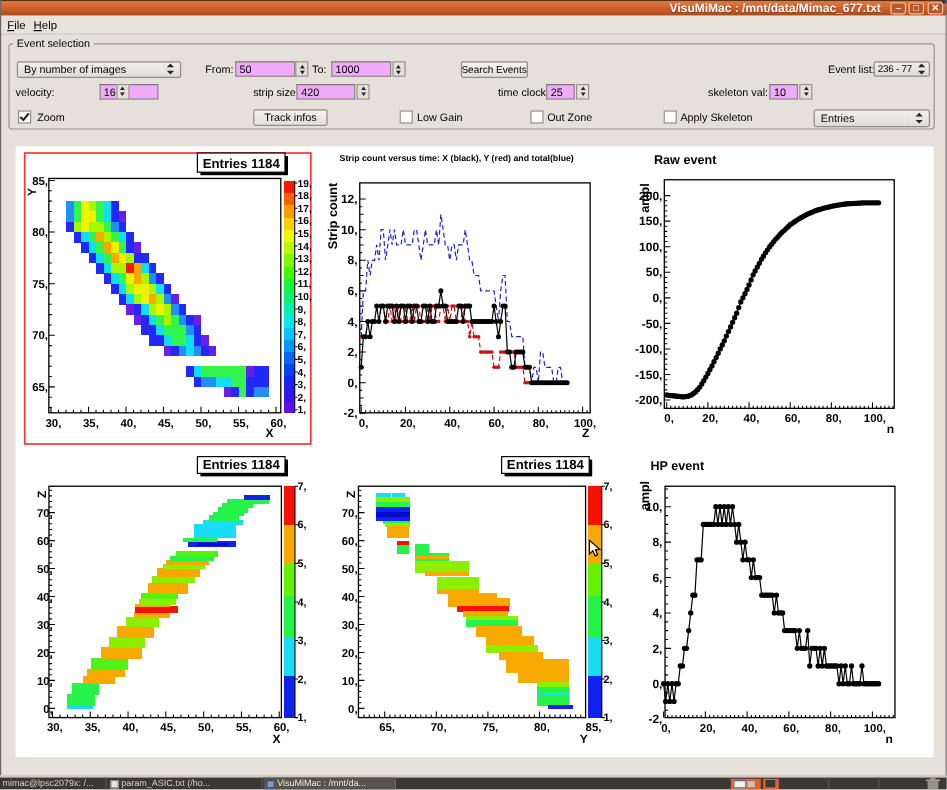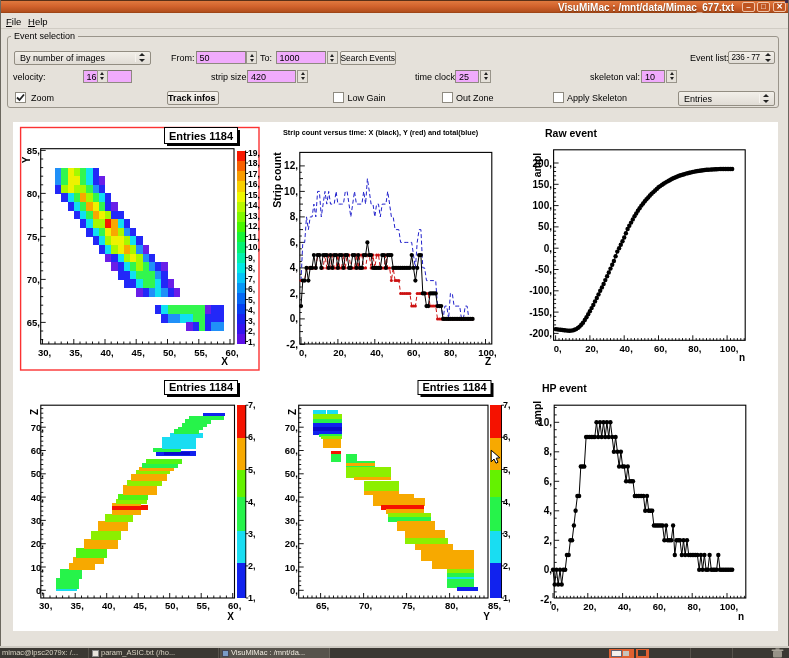--- a/index.html
+++ b/index.html
@@ -1,21 +1,21 @@
 <!DOCTYPE html>
 <html><head><meta charset="utf-8"><style>
 *{margin:0;padding:0;box-sizing:border-box;font-family:"Liberation Sans",sans-serif;}
 body{width:789px;height:658px;overflow:hidden;background:#E5E1DA;position:relative;}
 .abs{position:absolute;}
 .lab{position:absolute;font-size:9px;color:#000;white-space:nowrap;}
 .entry{position:absolute;background:#f0abfc;border:1px solid #8E8A80;border-top-color:#7A766C;font-size:9px;padding:1px 0 0 3px;color:#000;}
 .spin{position:absolute;width:11px;background:#E5E1DA;border:1px solid #98948A;}
 .spin:before{content:"";position:absolute;left:2.5px;top:1.5px;border-left:2.8px solid transparent;border-right:2.8px solid transparent;border-bottom:3.4px solid #222;}
 .spin:after{content:"";position:absolute;left:2.5px;bottom:1.5px;border-left:2.8px solid transparent;border-right:2.8px solid transparent;border-top:3.4px solid #222;}
-.btn{position:absolute;background:linear-gradient(#F7F4EF,#E3DFD8);border:1px solid #928D82;border-radius:2px;font-size:9px;color:#000;}
+.btn{position:absolute;background:linear-gradient(#F7F4EF,#E3DFD8);border:1px solid #928D82;border-radius:2px;font-size:9px;text-align:center;color:#000;margin-left:44px;}
 .cb{position:absolute;width:11px;height:11px;background:#fff;border:1px solid #8E8A80;}
 .combo{position:absolute;background:linear-gradient(#F2EFE9,#E0DCD5);border:1px solid #928D82;border-radius:2px;font-size:9px;color:#000;}
 .carr{position:absolute;right:4px;top:50%;margin-top:-4.5px;width:7px;height:9px;}
 .carr:before{content:"";position:absolute;left:0;top:0;border-left:3.2px solid transparent;border-right:3.2px solid transparent;border-bottom:3.6px solid #222;}
 .carr:after{content:"";position:absolute;left:0;bottom:0;border-left:3.2px solid transparent;border-right:3.2px solid transparent;border-top:3.6px solid #222;}
 .csep{position:absolute;right:14px;top:2px;bottom:2px;width:1px;background:#B8B4AA;border-right:1px solid #F6F3EE;}
 </style></head><body>
 
 <div class="abs" style="left:0;top:0;width:789px;height:13px;background:linear-gradient(#E0793F,#D2622C 45%,#B14E1C 92%,#8C3D12);border-top:1px solid #5A3017;"></div>
 <div class="abs" style="left:0;top:1.5px;width:734px;height:28px;font-size:10px;font-weight:bold;color:#fff;text-align:right;text-shadow:0 1px 1px #7A3A10;line-height:11px;">VisuMiMac&nbsp;: /mnt/data/Mimac_677.txt</div>
@@ -53,21 +53,21 @@
 <div class="spin" style="left:480px;top:69.5px;height:13px;"></div>
 <div class="lab" style="left:590px;top:71.5px;">skeleton val:</div>
 <div class="entry" style="left:641px;top:69.5px;width:24px;height:13px;">10</div>
 <div class="spin" style="left:666px;top:69.5px;height:13px;"></div>
 
 <div class="cb" style="left:15px;top:92px;"></div>
 <svg class="abs" style="left:15px;top:92px;" width="11" height="11">
     <path d="M2 5.5L4.5 8L9 2.5" stroke="#222" stroke-width="1.8" fill="none"></path>
   </svg>
 <div class="lab" style="left:31px;top:93px;">Zoom</div>
-<div class="btn" style="left:167px;top:90.5px;width:52px;height:14px;line-height:13px;font-weight:bold;">Track infos</div>
+<div class="btn" style="left:167px;top:90.5px;width:62px;height:14px;line-height:13px;">Track infos</div>
 <div class="cb" style="left:332.5px;top:92px;"></div>
 <div class="lab" style="left:347.5px;top:93px;">Low Gain</div>
 <div class="cb" style="left:442px;top:92px;"></div>
 <div class="lab" style="left:456px;top:93px;">Out Zone</div>
 <div class="cb" style="left:553px;top:92px;"></div>
 <div class="lab" style="left:567px;top:93px;">Apply Skeleton</div>
 <div class="combo" style="left:678px;top:90.5px;width:97px;height:15px;padding:2px 0 0 5px;">Entries<span class="csep"></span><span class="carr"></span></div>
 
 <div class="abs" style="left:13px;top:121.5px;width:765px;height:509px;background:#fff;"></div>
 <svg class="abs" style="left:0;top:0;" width="789" height="658" font-family="Liberation Sans,sans-serif">

